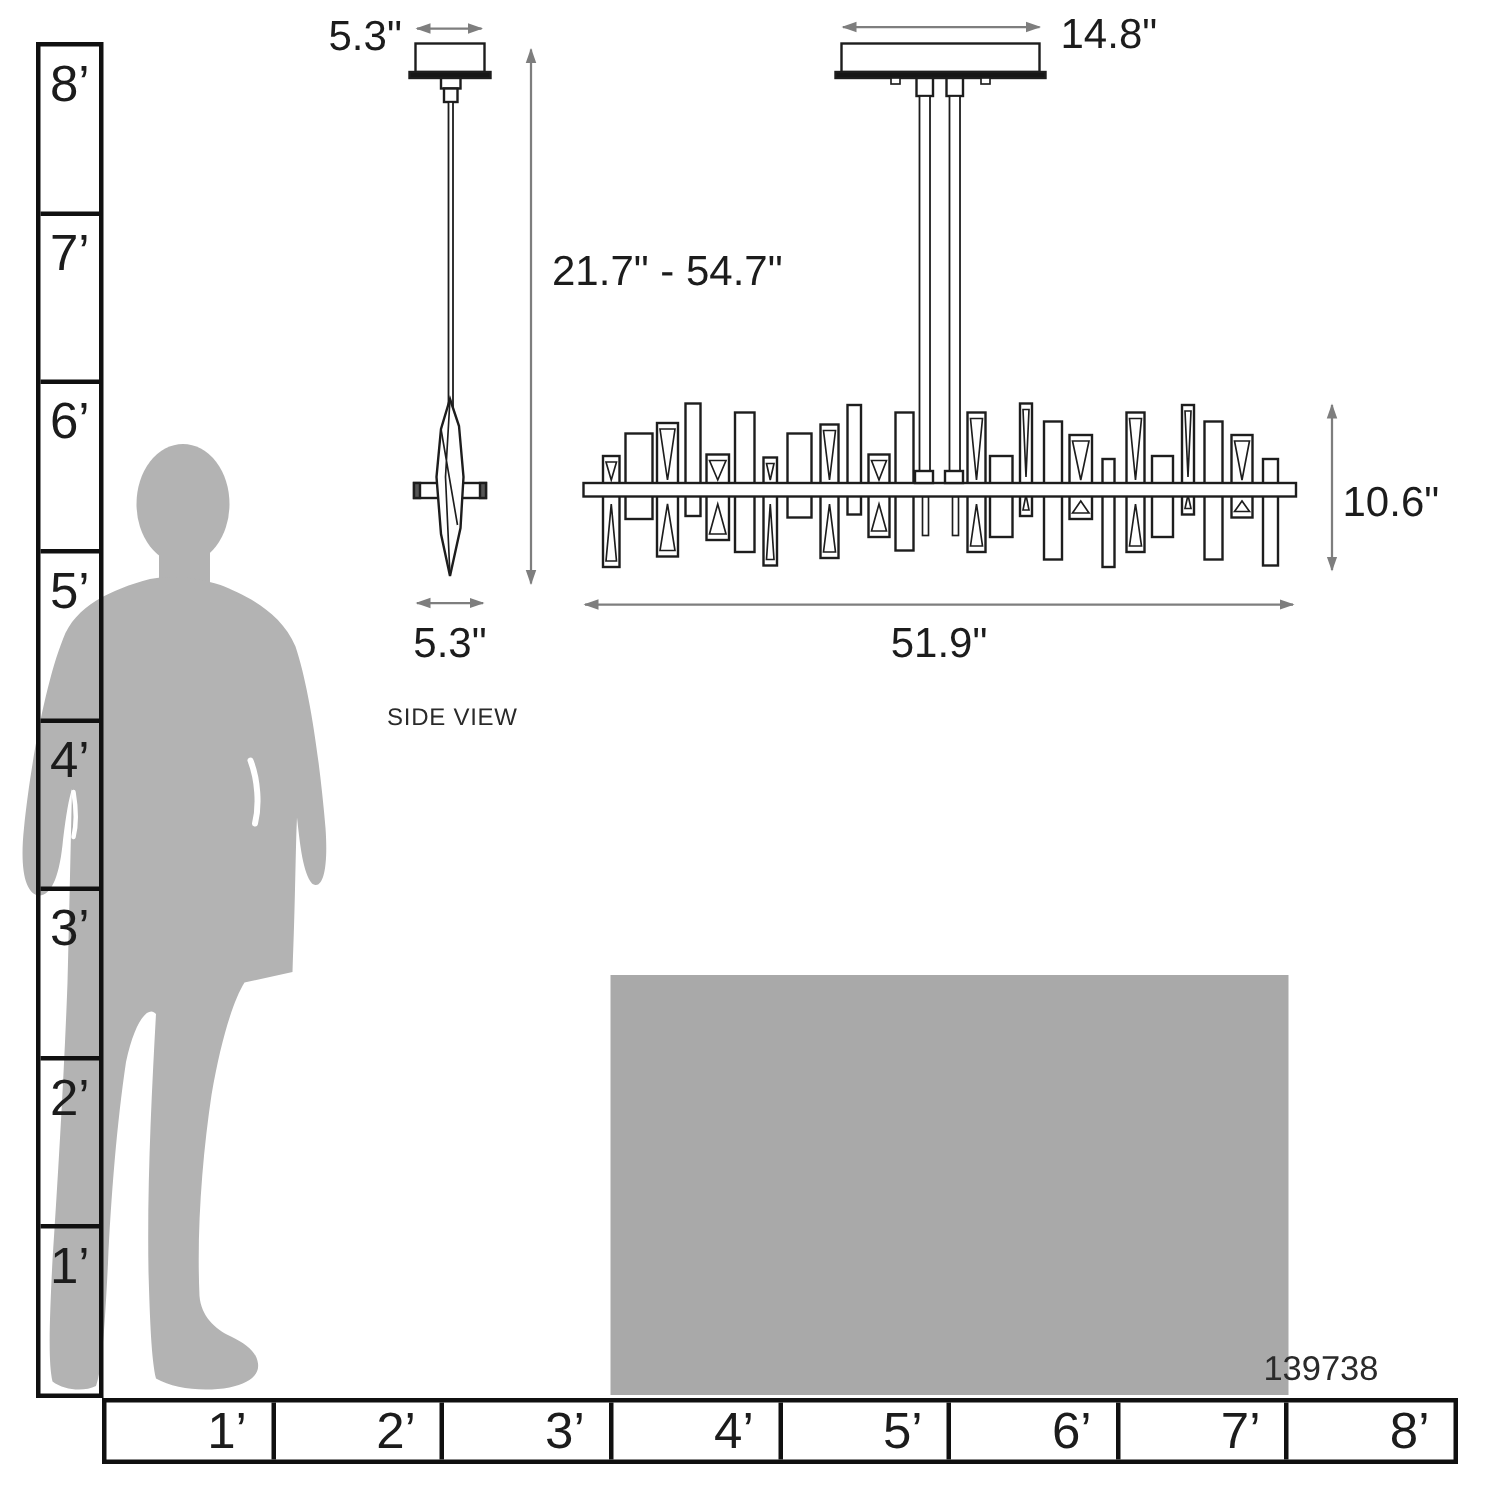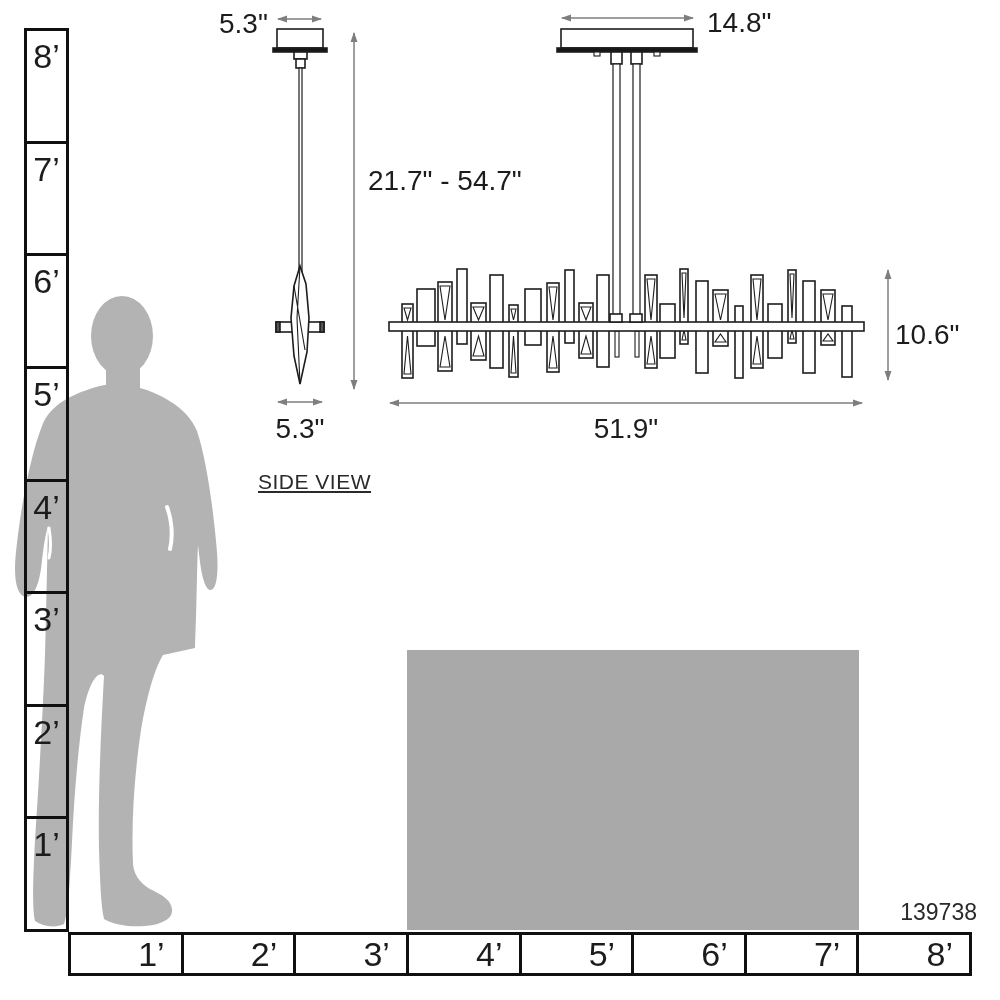--- a/index.html
+++ b/index.html
@@ -4,21 +4,21 @@
 <style>
   html,body{margin:0;padding:0;background:#ffffff;}
   #stage{
     position:relative;width:1000px;height:1000px;background:#ffffff;
     font-family:"Liberation Sans","DejaVu Sans",sans-serif;
     color:#1c1c1c;overflow:hidden;
   }
   svg{position:absolute;left:0;top:0;}
   .txt{position:absolute;white-space:nowrap;color:#1c1c1c;}
   .dim{font-size:28px;line-height:1.1;}
-  .caption{font-size:21px;letter-spacing:.5px;color:#2a2a2a;text-decoration:underline;}
+  .caption{font-size:16px;letter-spacing:.5px;color:#2a2a2a;}
   .prodnum{font-size:23px;color:#2a2a2a;}
   
   .vruler{
     position:absolute;left:24px;top:28px;width:45px;height:904px;
     border:3px solid #101010;box-sizing:border-box;
     display:flex;flex-direction:column;z-index:3;background:transparent;
   }
   .vruler .cell{
     flex:1;border-bottom:3px solid #101010;box-sizing:border-box;
     text-align:center;padding-top:6px;font-size:34px;
@@ -212,15 +212,15 @@
 
   <div class="txt dim toplayer" style="left:219px;top:9px;">5.3"</div>
   <div class="txt dim toplayer" style="left:707px;top:8px;">14.8"</div>
   <div class="txt dim toplayer" style="left:368px;top:166px;">21.7" - 54.7"</div>
   <div class="txt dim toplayer" style="left:895px;top:320px;">10.6"</div>
   <div class="txt dim toplayer" style="left:576px;top:414px;width:100px;text-align:center;">51.9"</div>
   <div class="txt dim toplayer" style="left:262px;top:414px;width:76px;text-align:center;">5.3"</div>
 
   <div class="txt caption toplayer" style="left:258px;top:470px;">SIDE VIEW</div>
 
-  <div class="txt prodnum toplayer" style="left:894px;top:899px;width:83px;text-align:right;">139738</div>
+  <div class="txt prodnum toplayer" style="left:836px;top:899px;width:83px;text-align:right;">139738</div>
 
 </div>
 
 </body></html>

